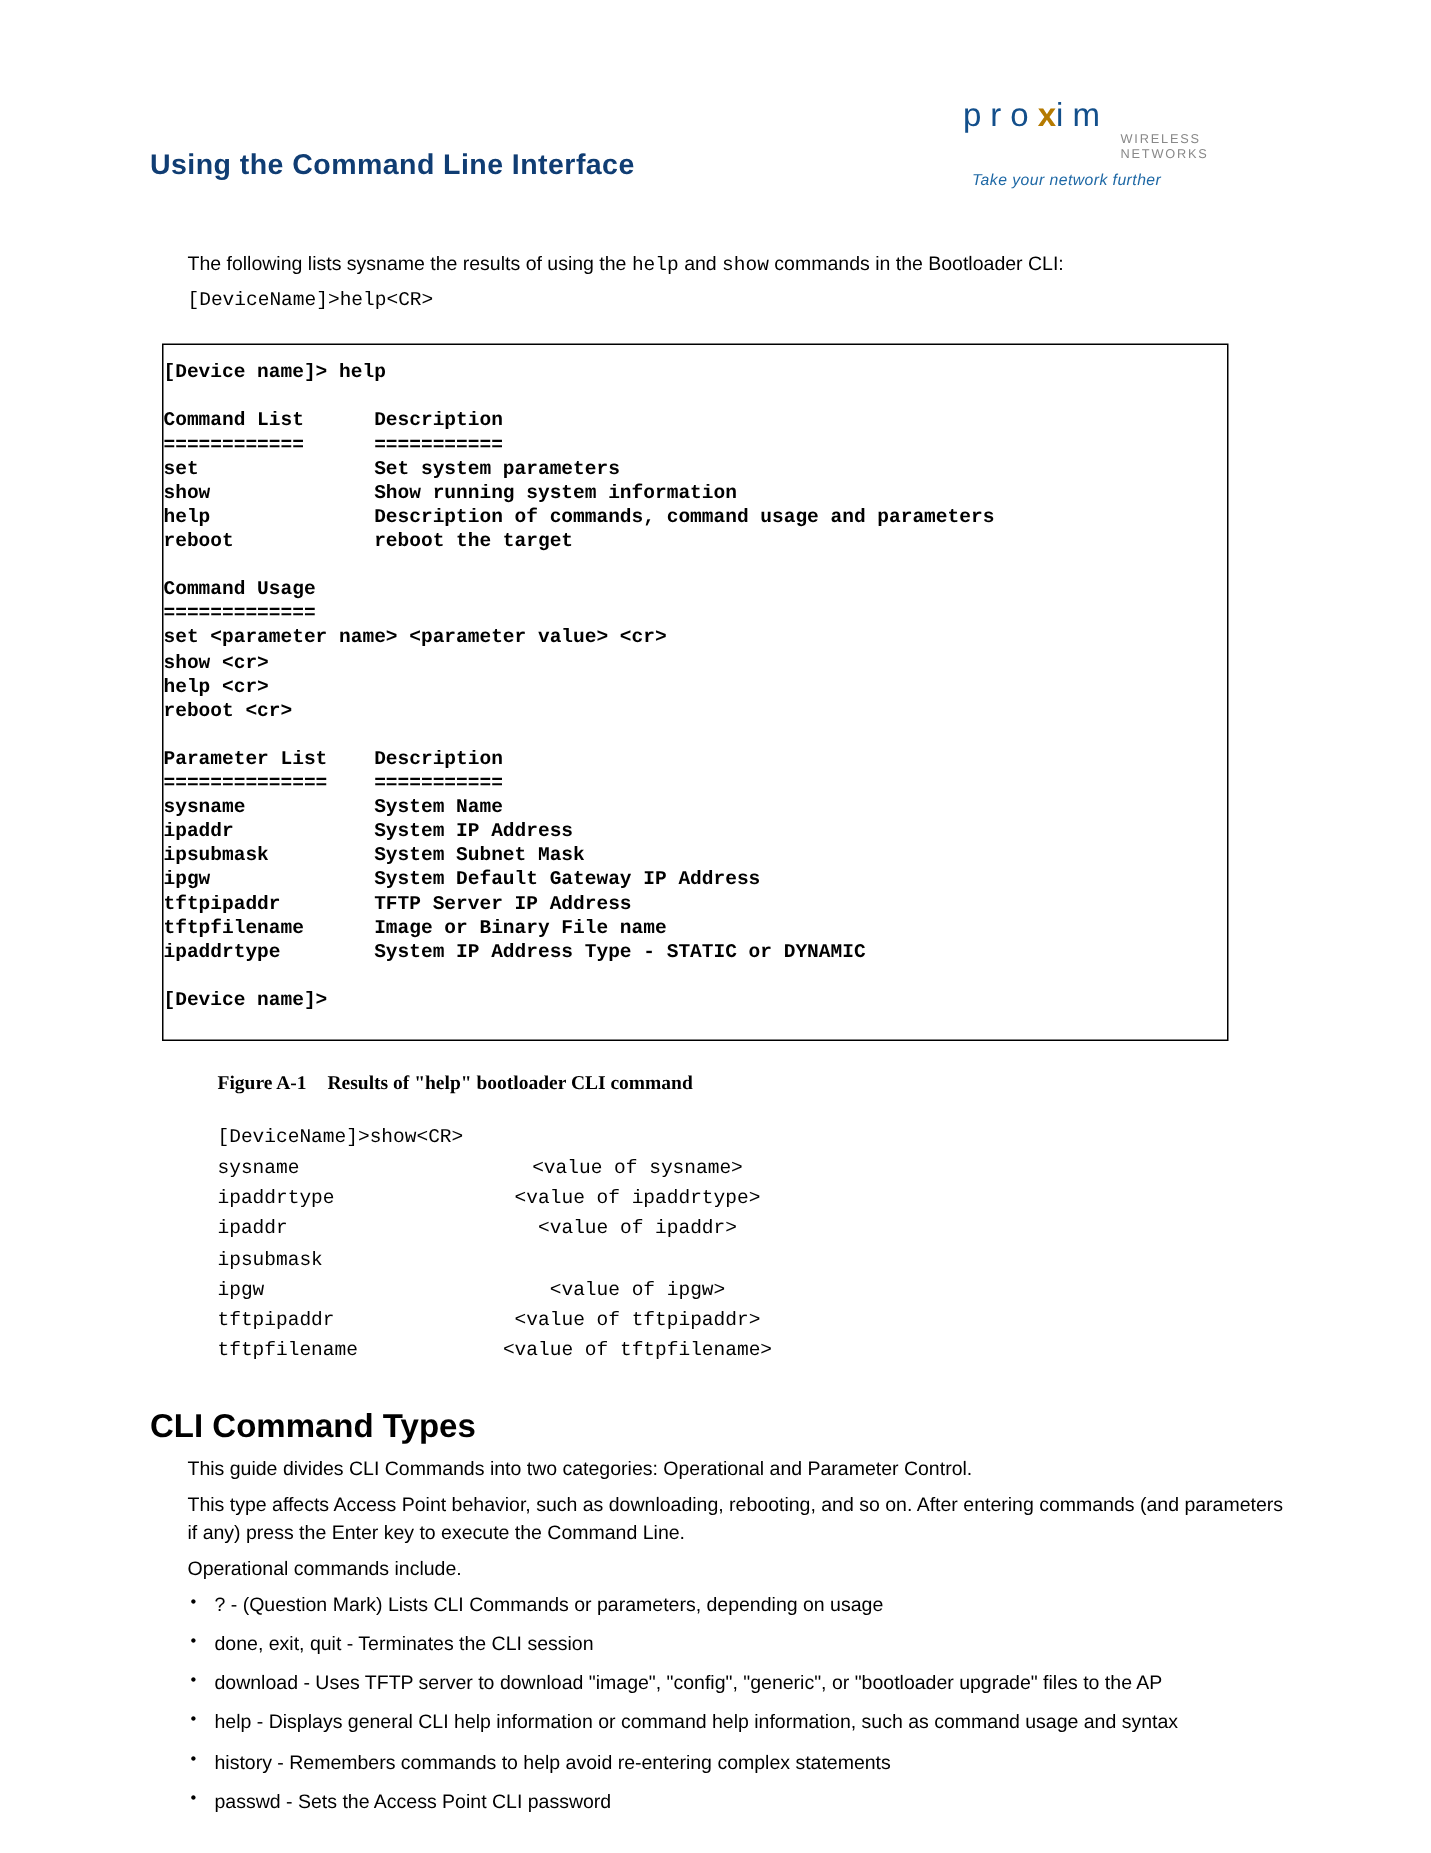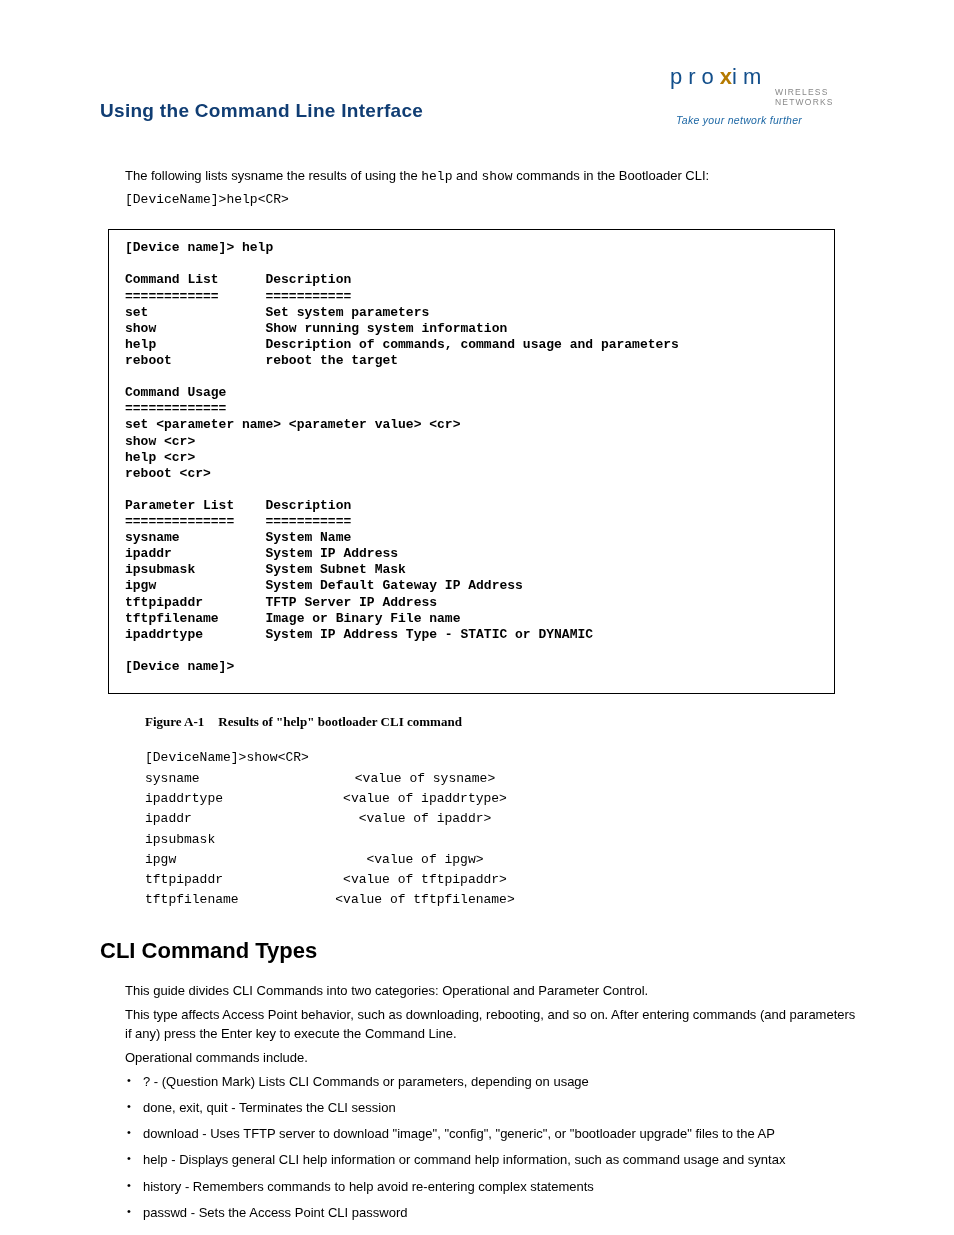--- a/index.html
+++ b/index.html
@@ -17,21 +17,21 @@
     width: 954px;
     min-height: 1235px;
     box-sizing: border-box;
     padding: 60px 90px 60px 90px;
   }
 
   
   .logo {
     position: absolute;
     top: 64px;
-    right: 84px;
+    right: 112px;
     text-align: left;
     width: 200px;
   }
   .logo-top {
     font-family: "Trebuchet MS", Arial, sans-serif;
     letter-spacing: 6px;
     font-weight: 500;
     color: #134f8b;
     font-size: 22px;
   }
@@ -62,21 +62,21 @@
     font-weight: bold;
     font-size: 19px;
     margin: 40px 0 45px 10px;
     letter-spacing: 0.3px;
   }
 
   h1.section {
     font-family: Verdana, Arial, sans-serif;
     font-weight: bold;
     font-size: 22px;
-    margin: 28px 0 18px 10px;
+    margin: 28px 0 6px 10px;
     color: #000;
   }
 
   h2.subsection {
     font-family: Verdana, Arial, sans-serif;
     font-weight: bold;
     font-size: 18px;
     margin: 20px 0 6px 10px;
     color: #000;
   }
@@ -93,21 +93,21 @@
   .prompt-line {
     font-family: "Courier New", monospace;
     font-size: 13px;
     margin: 0 0 4px 35px;
   }
   .bold { font-weight: normal; }
 
   .code-box {
     border: 1px solid #000;
     margin: 22px 0 8px 18px;
-    padding: 10px 14px 18px 16px;
+    padding: 10px 14px 18px 0;
     width: 695px;
     font-family: "Courier New", monospace;
     font-size: 13px;
     font-weight: bold;
     line-height: 1.24;
     white-space: pre;
   }
 
   .fig-caption {
     font-family: "Times New Roman", serif;

